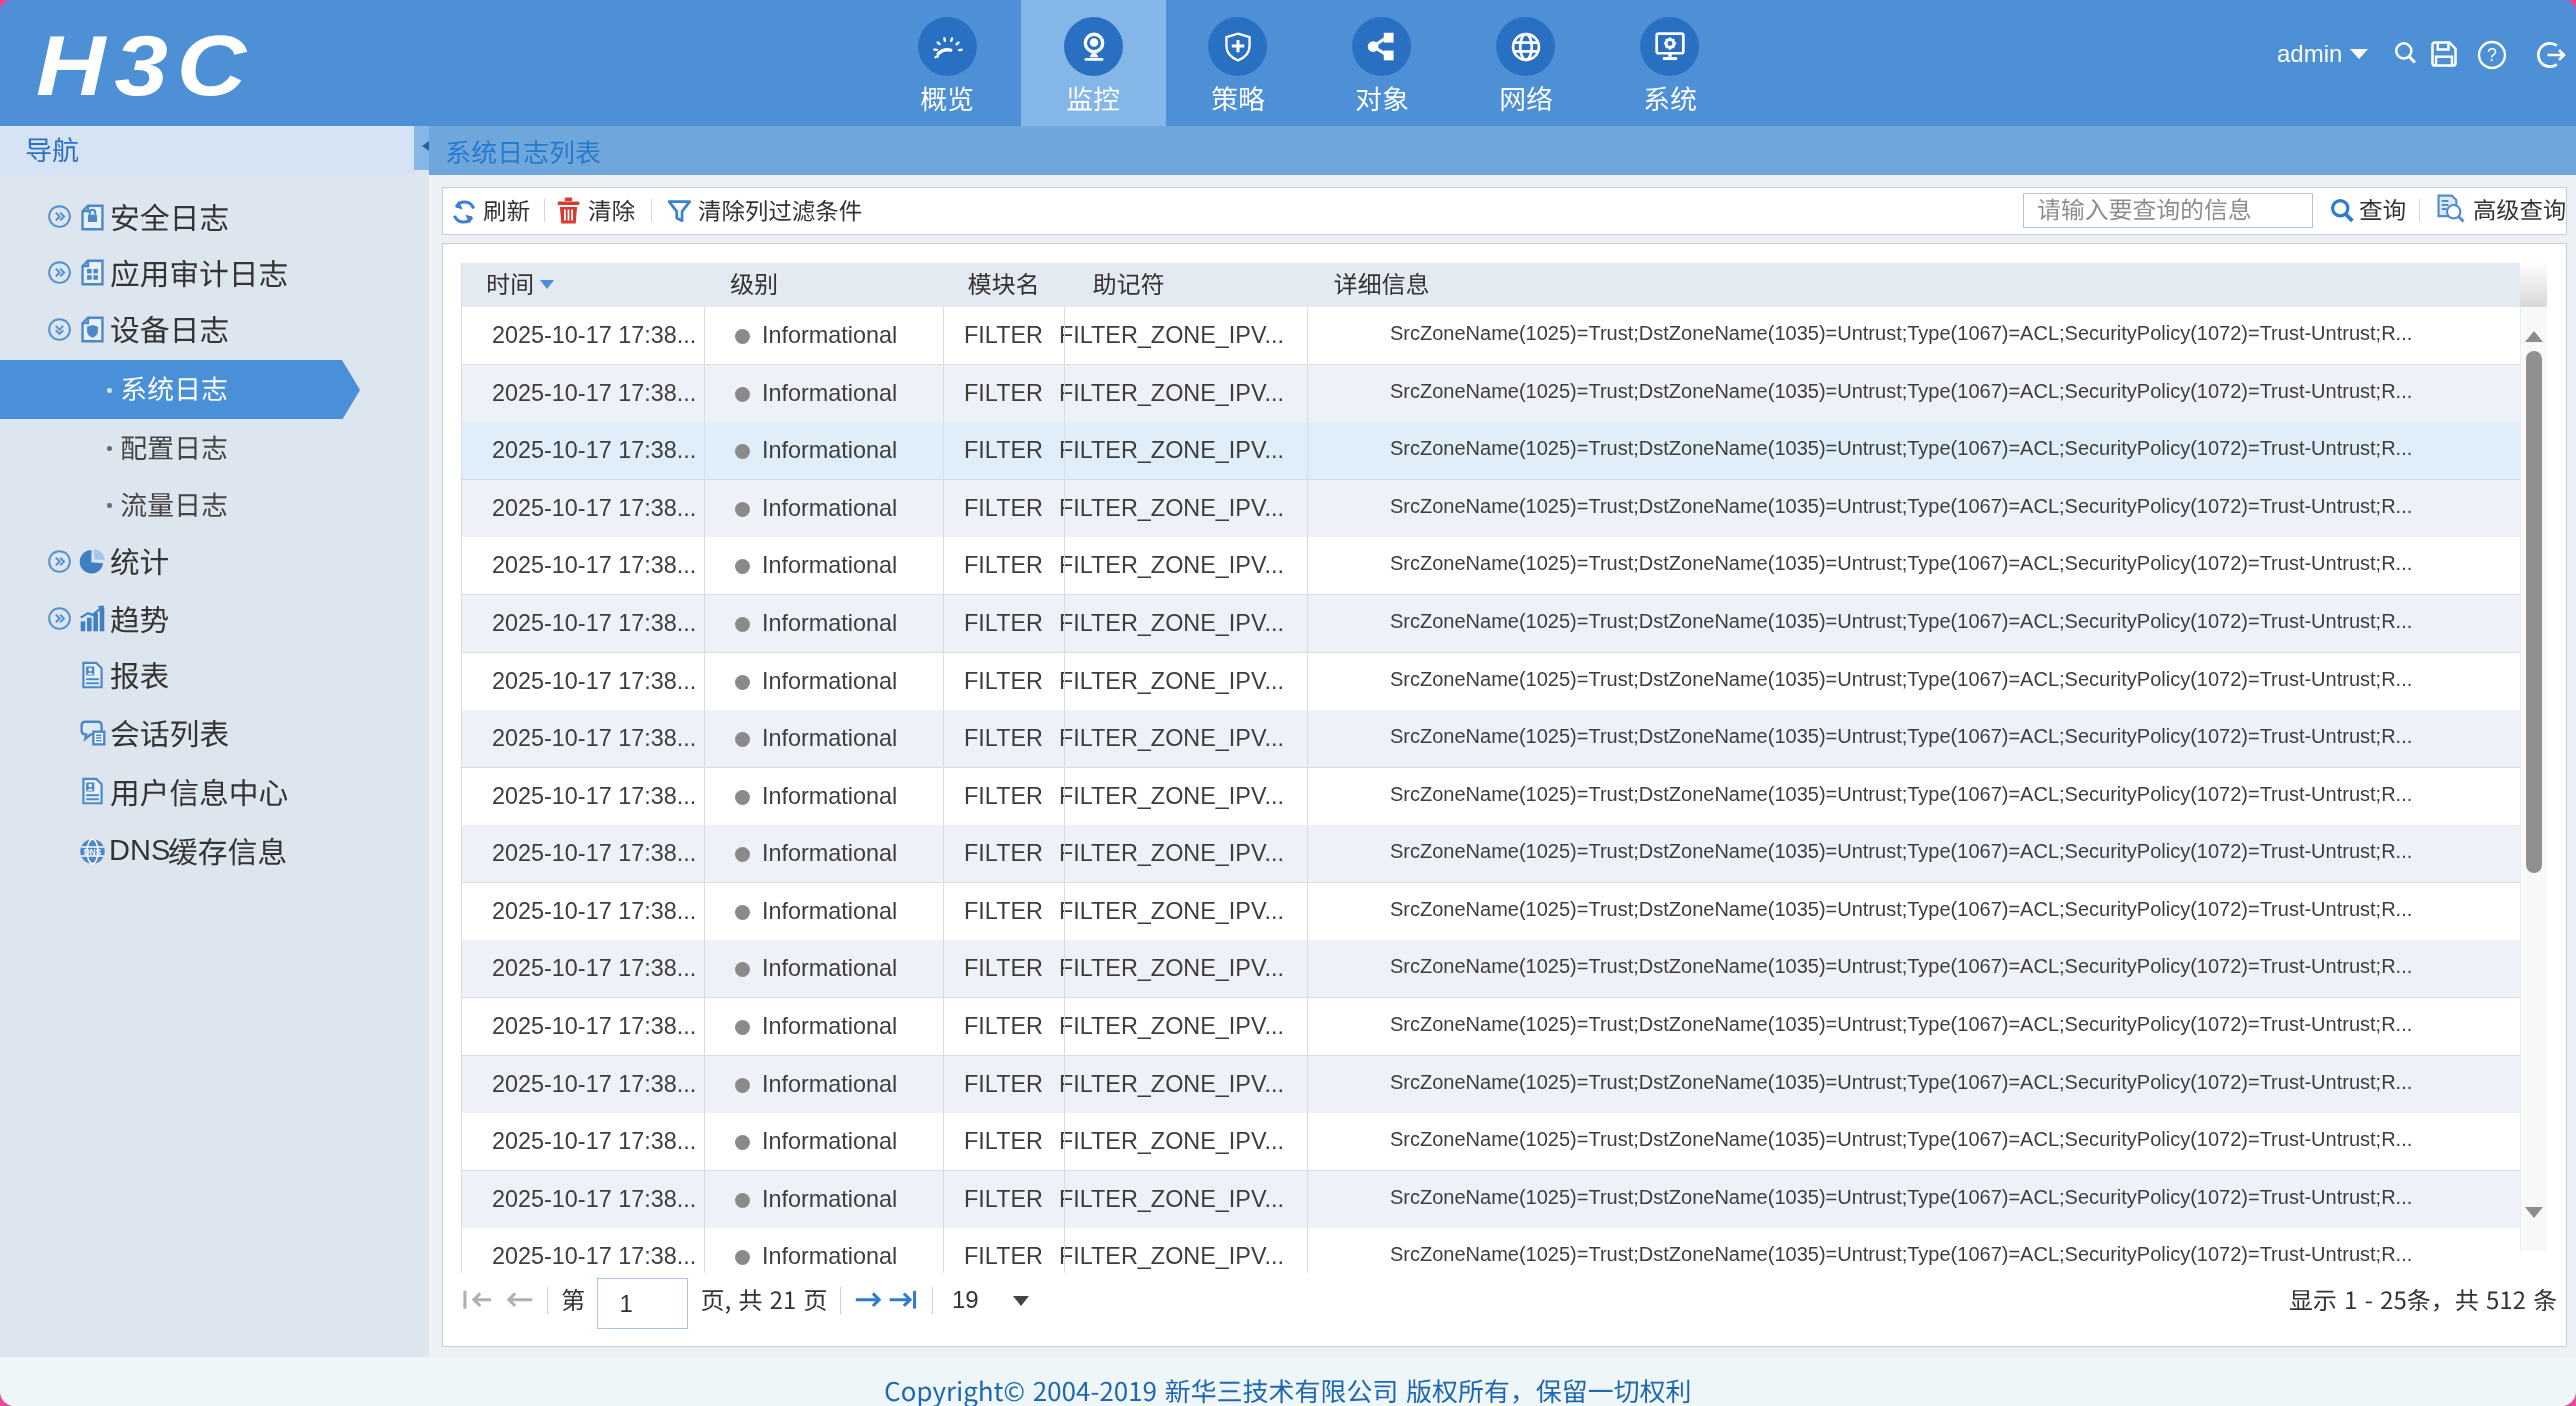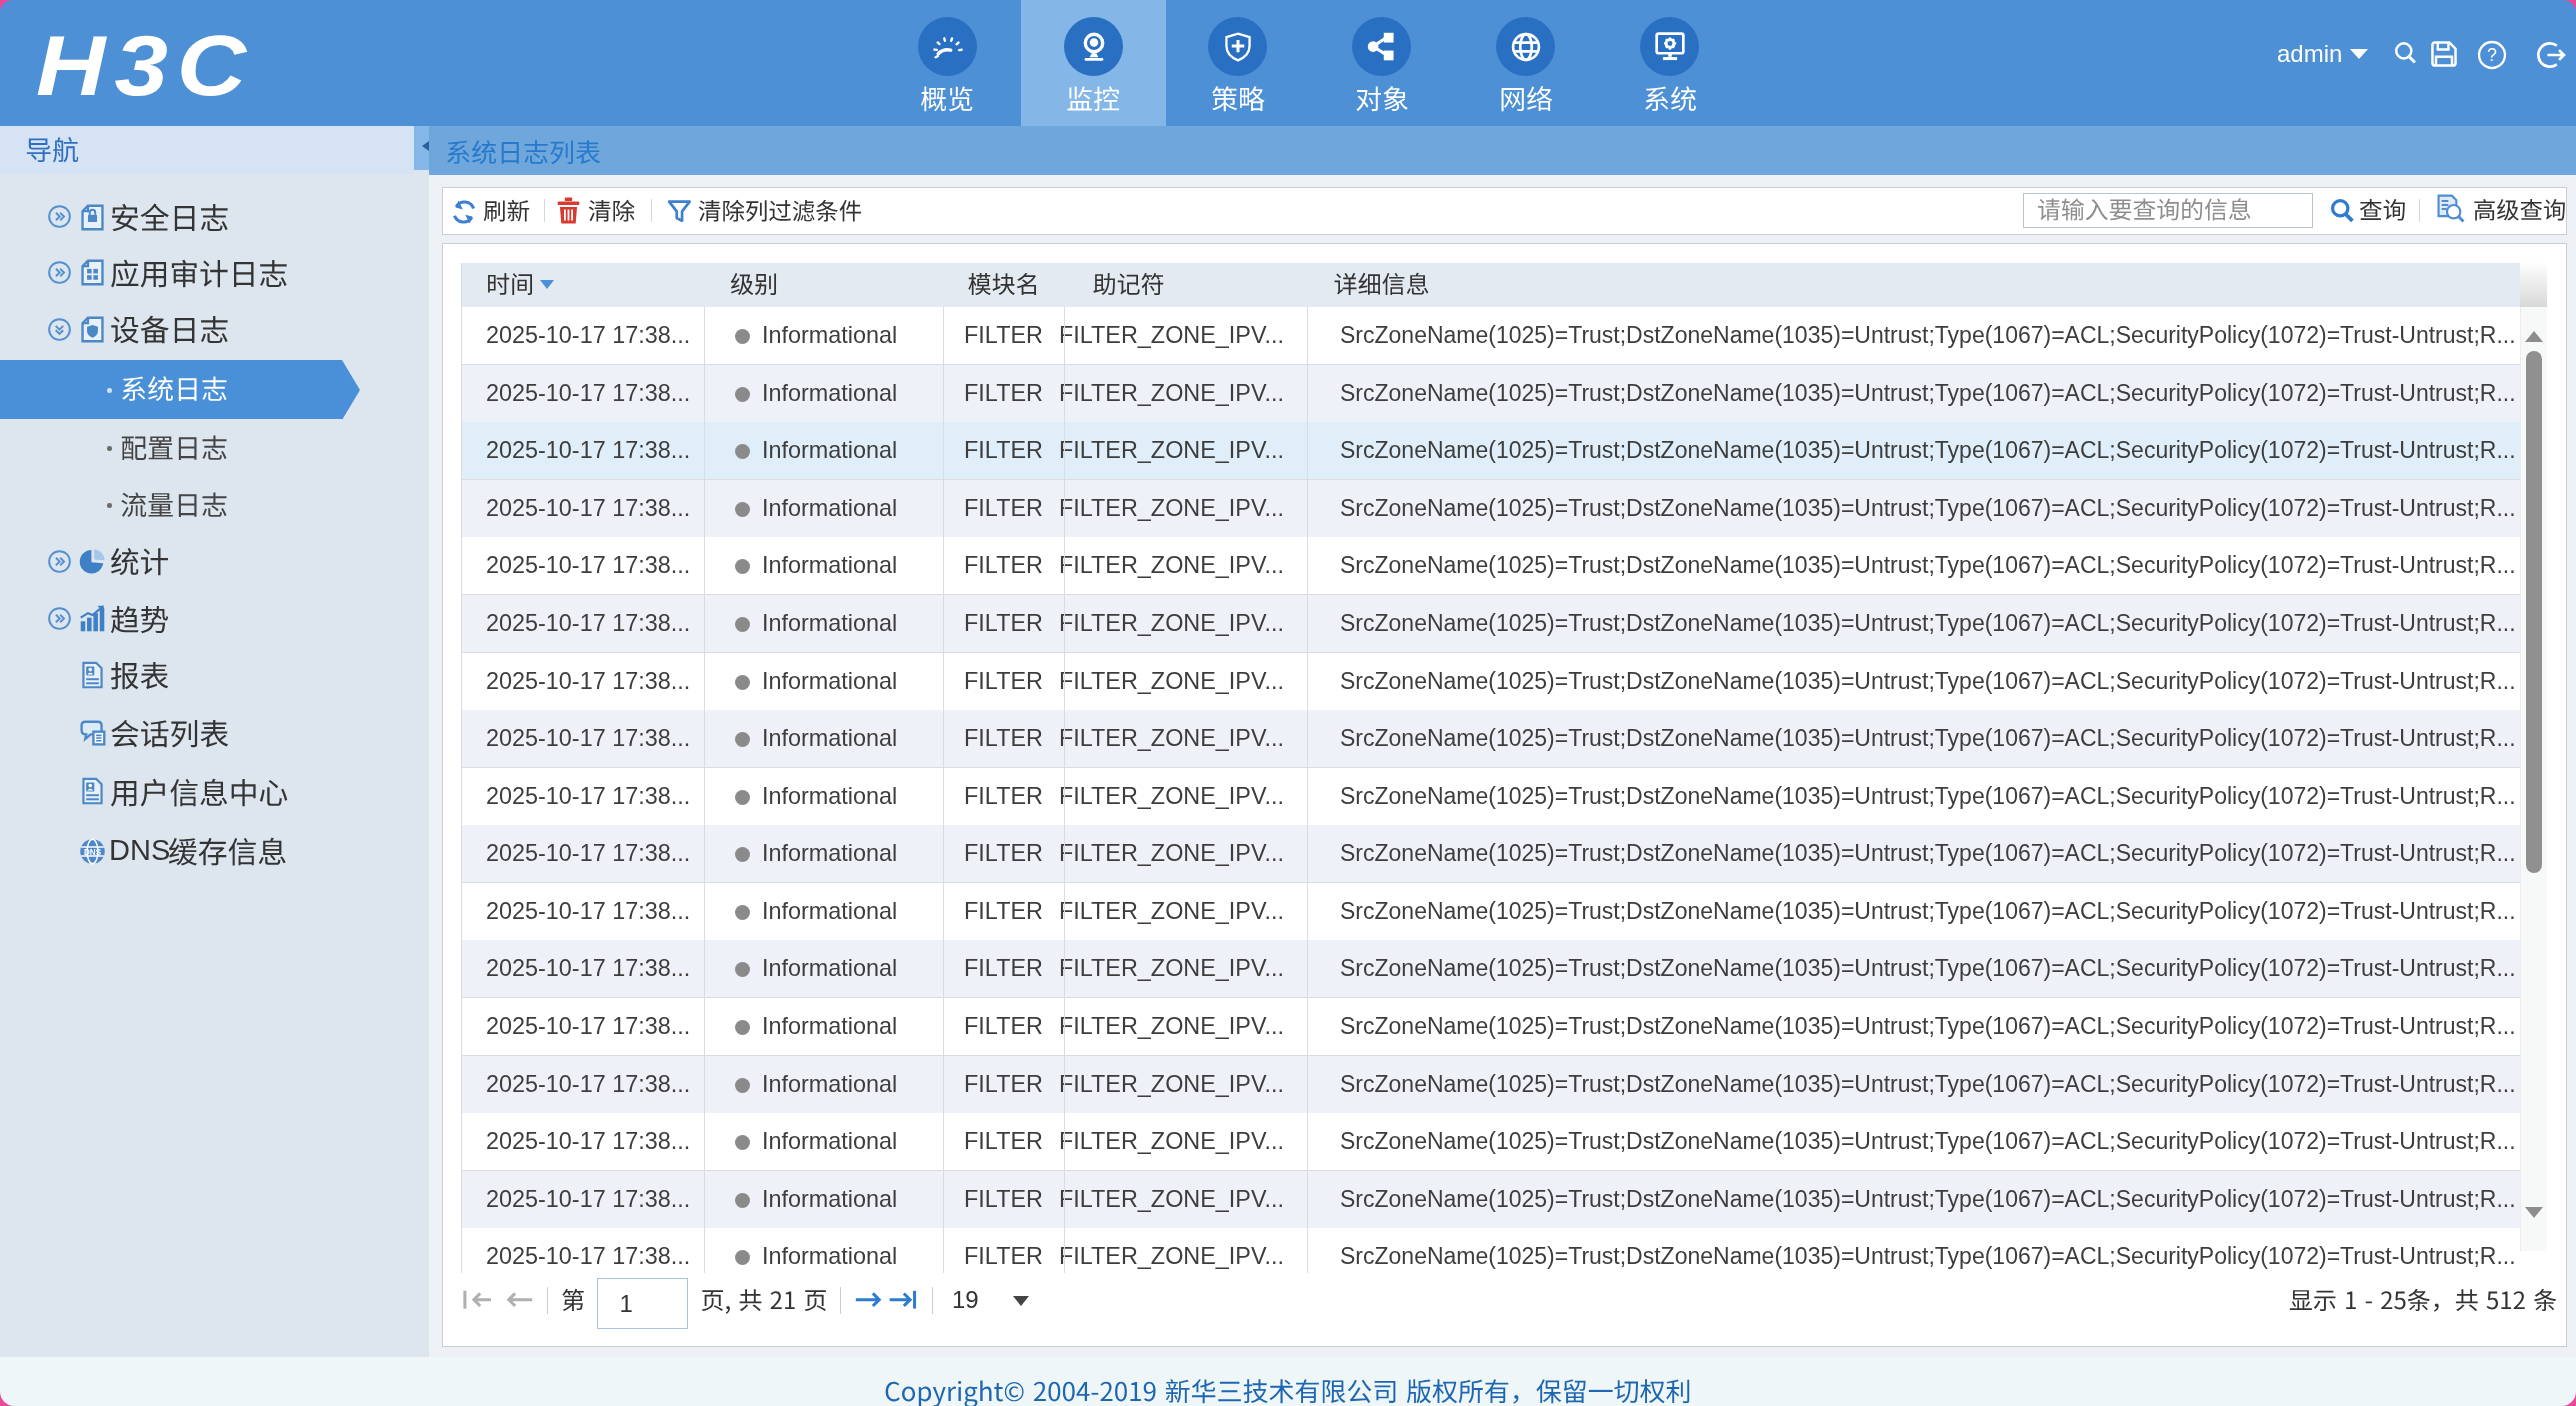--- a/index.html
+++ b/index.html
@@ -22,25 +22,25 @@
 .toolbar{position:absolute;left:442px;top:187px;width:2125px;height:48px;background:#fff;border:0.9px solid #c9cdd4}
 .vsep{position:absolute;width:0.9px;height:22.5px;background:#d4d7dc}
 .sinput{position:absolute;left:2023px;top:193px;width:290px;height:35px;background:#fff;border:0.9px solid #b9c3cf}
 .panel{position:absolute;left:442px;top:243px;width:2125px;height:1104px;background:#fff;border:0.9px solid #c9cdd4}
 .thead{position:absolute;left:461px;top:263px;width:2060px;height:44px;background:#e4eaf1}
 .theadsb{position:absolute;left:2520px;top:263px;width:27px;height:44px;background:linear-gradient(#fdfdfd,#d8d8d8)}
 .sorttri{position:absolute;left:540px;top:280px;width:0;height:0;border:7.2px solid transparent;border-top:9px solid #4a90d8}
 .rows{position:absolute;left:461px;top:307px;width:2060px;height:966px;overflow:hidden}
 .row{position:absolute;left:0;width:2060px;height:58px;border-bottom:0.9px solid #d9dde2}
 .row .c{position:absolute;top:15.3px;font:23.4px "Liberation Sans";color:#3d3d3d;white-space:nowrap}
-.row .t{left:25px}
+.row .t{left:31px}
 .row .l{left:301px}
 .row .m{left:482px;width:121px;text-align:center}
 .row .n{left:598px}
-.row .d{left:879px;width:1174px;overflow:hidden;font-size:23px}
+.row .d{left:929px;width:1174px;overflow:hidden;font-size:20px}
 .row .dot{position:absolute;left:274px;top:21.6px;width:15.3px;height:15.3px;border-radius:50%;background:#8a8a8a}
 .colsep{position:absolute;top:307px;width:0.9px;height:966px;background:#d9dde2}
 .sbtrack{position:absolute;left:2520px;top:307px;width:27px;height:944px;background:#f7f8f8;border-left:0.9px solid #ececec}
 .sbup{position:absolute;left:2525px;top:322px;width:0;height:0;border:9px solid transparent;border-bottom:11.7px solid #8d8d8d}
 .sbdown{position:absolute;left:2525px;top:1207px;width:0;height:0;border:9px solid transparent;border-top:11.7px solid #8d8d8d}
 .sbthumb{position:absolute;left:2526px;top:351px;width:16px;height:522px;border-radius:8px;background:#909090}
 .pager{position:absolute;left:443px;top:1273px;width:2123px;height:73px;background:#fff}
 .vsep2{position:absolute;top:1287px;width:0.9px;height:27px;background:#c9cdd4}
 .pinput{position:absolute;left:597px;top:1278px;width:91px;height:51px;border:0.9px solid #a9c3e2;font:24px/49px "Liberation Sans";color:#333;padding-left:21.6px}
 .pgcaret{position:absolute;left:1013px;top:1296px;width:0;height:0;border:8px solid transparent;border-top:10px solid #444}

